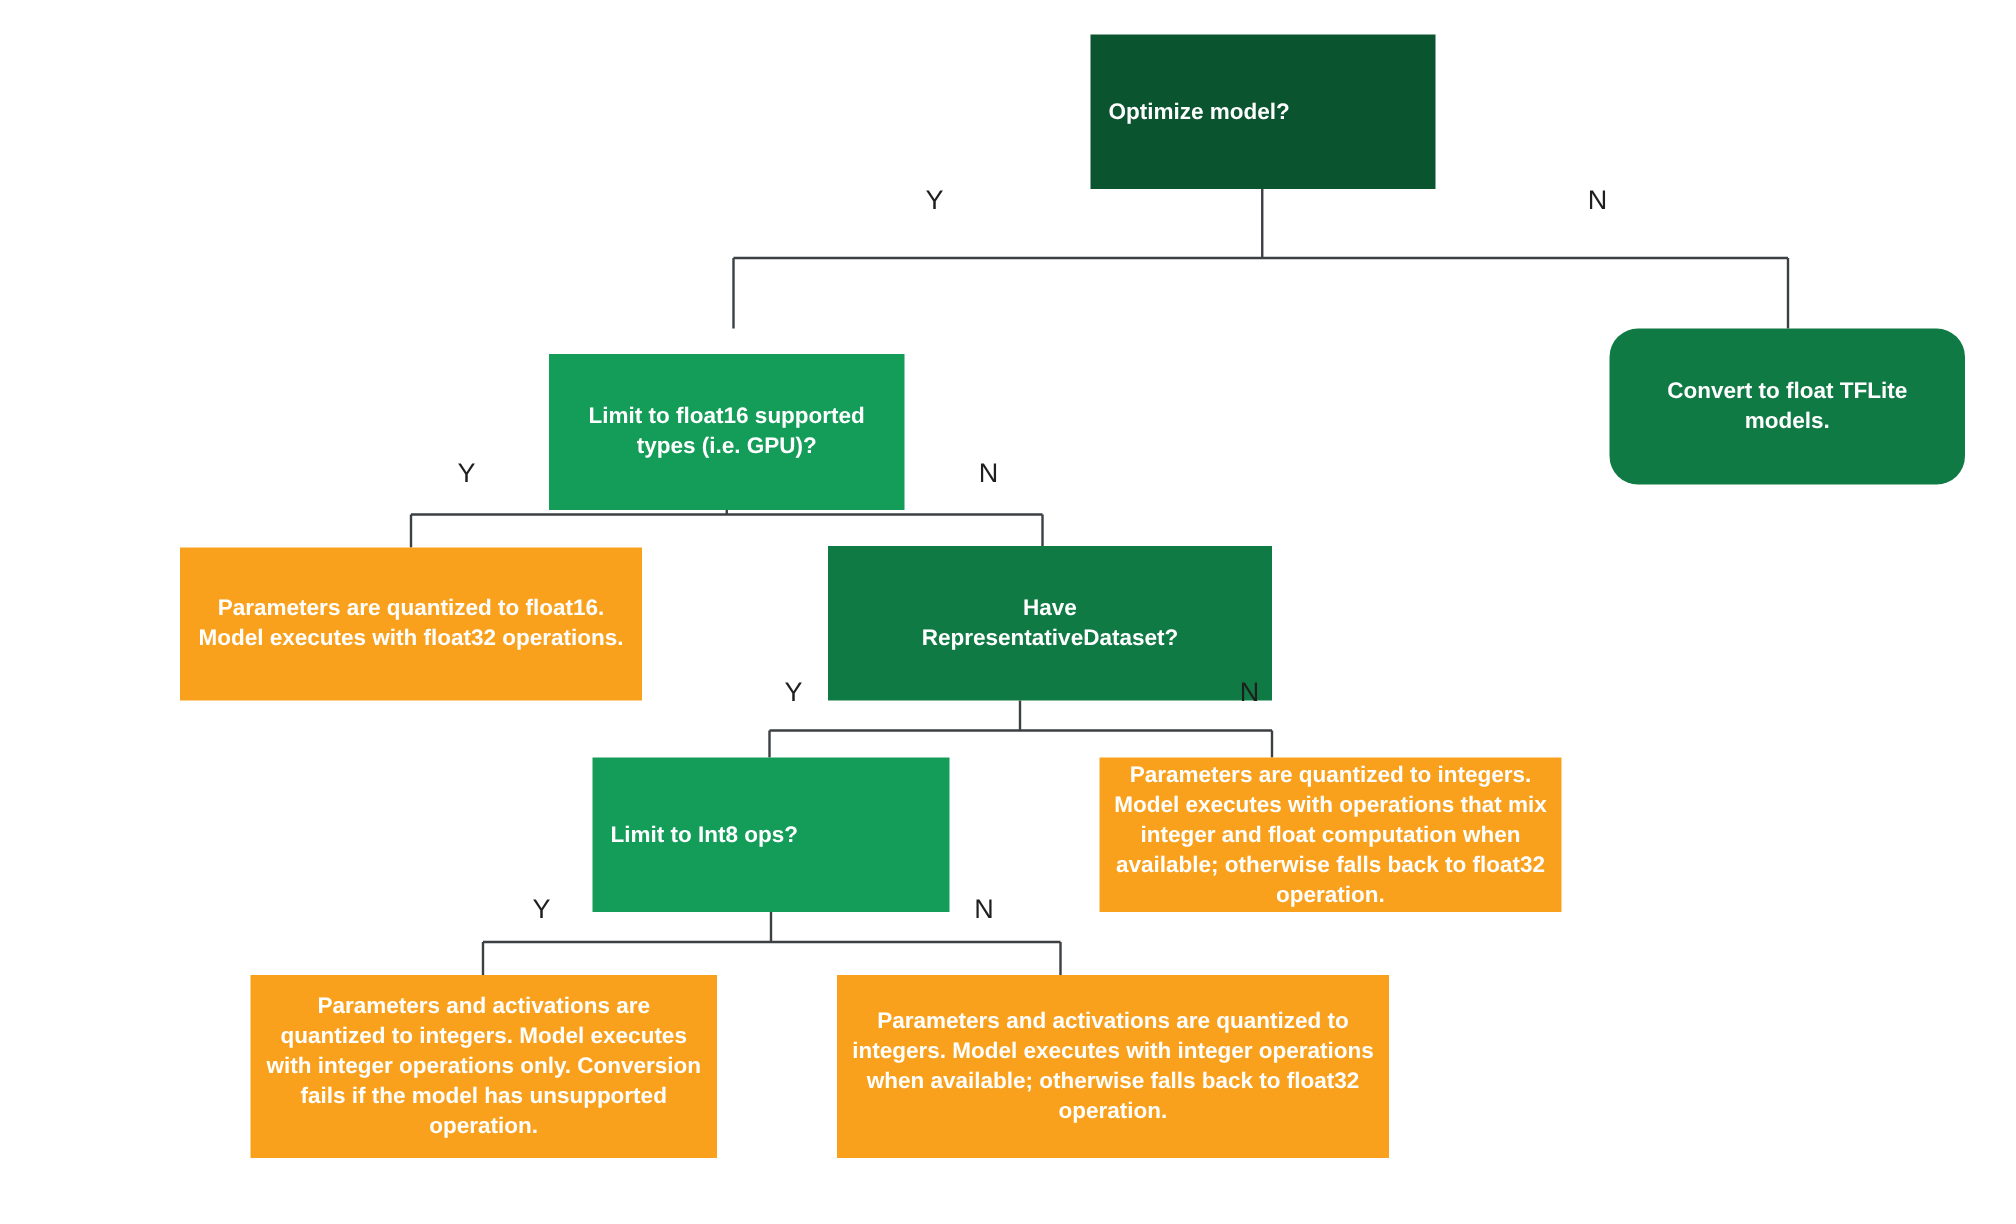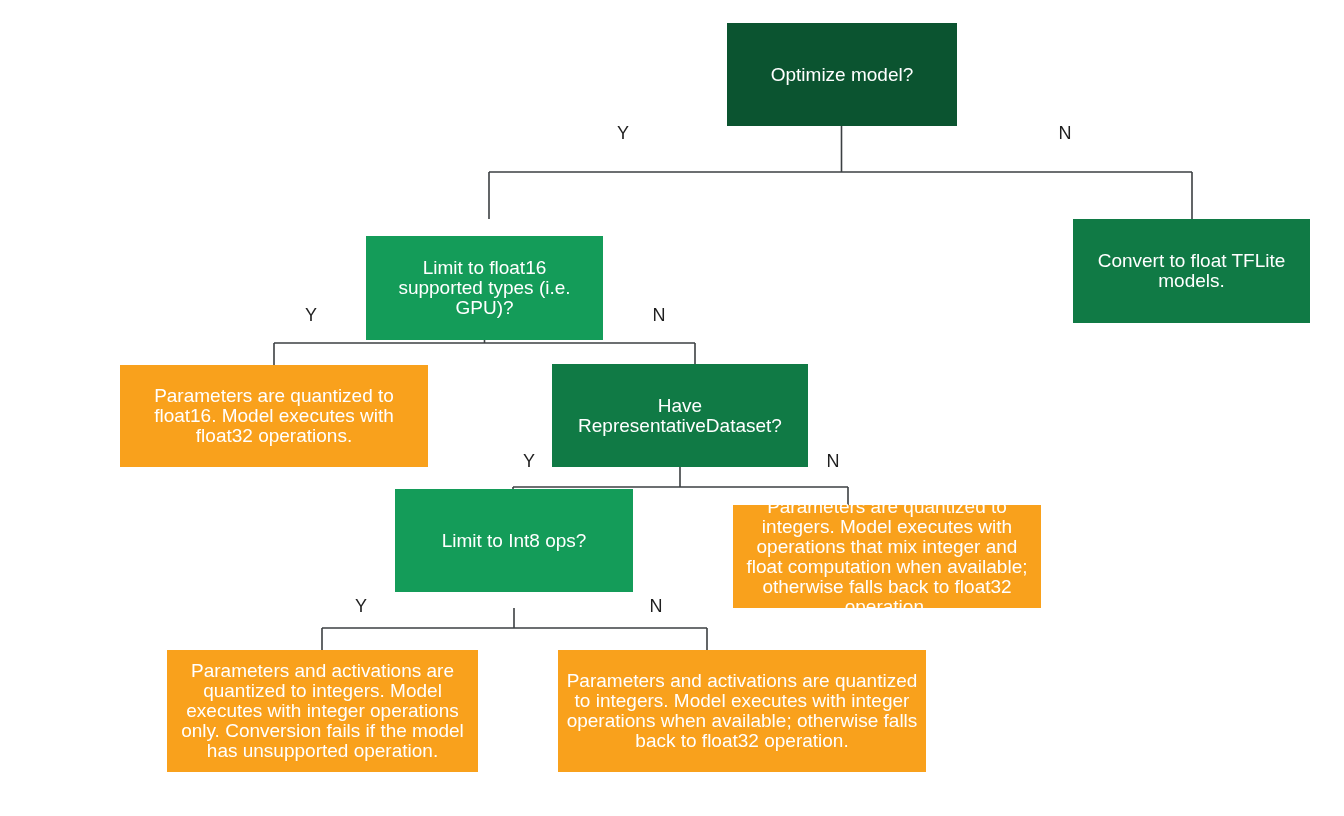--- a/index.html
+++ b/index.html
@@ -28,46 +28,46 @@
   }
   .connectors path{
     stroke:var(--line-color,#3C4043);
     stroke-width:1.6;
     fill:none;
   }
   .node{
     position:absolute;
     display:flex;
     align-items:center;
-    justify-content:center;
+    justify-content:flex-start;
     text-align:center;
     color:var(--node-text,#FFFFFF);
-    font-weight:normal;
-    font-size:19px;
+    font-weight:bold;
+    font-size:15px;
     line-height:20px;
     padding:0 12px;
   }
   .node.dark{background:var(--dark-green,#0B5430);}
   .node.medium{background:var(--medium-green,#107A45);}
   .node.bright{background:var(--bright-green,#149C59);}
   .node.orange{background:var(--orange,#F9A11C);padding:12px 8px;}
   .branch-label{
     position:absolute;
     transform:translate(-50%,-50%);
     color:var(--label-text,#1F1F1F);
     font-size:18px;
     line-height:18px;
   }
   
   #n-optimize        {left:727px; top:23px;  width:230px; height:103px;}
   #n-limit-float16   {left:366px; top:219px; width:237px; height:104px;margin-top:17px;}
-  #n-convert-float   {left:1073px;top:219px; width:237px; height:104px;}
+  #n-convert-float   {left:1073px;top:219px; width:237px; height:104px;border-radius:19px;}
   #n-float16-result  {left:120px; top:365px; width:308px; height:102px;}
-  #n-have-dataset    {left:552px; top:364px; width:256px; height:103px; padding:0 44px;}
-  #n-limit-int8      {left:395px; top:489px; width:238px; height:103px;}
+  #n-have-dataset    {left:552px; top:364px; width:296px; height:103px; padding:0 44px;}
+  #n-limit-int8      {left:395px; top:505px; width:238px; height:103px;}
   #n-mixed-result    {left:733px; top:505px; width:308px; height:103px;}
   #n-int8-only       {left:167px; top:650px; width:311px; height:122px;}
   #n-int8-fallback   {left:558px; top:650px; width:368px; height:122px;}
   
   #lbl-l1-y{left:623px; top:133px;}
   #lbl-l1-n{left:1065px;top:133px;}
   #lbl-l2-y{left:311px; top:315px;}
   #lbl-l2-n{left:659px; top:315px;}
   #lbl-l3-y{left:529px; top:461px;}
   #lbl-l3-n{left:833px; top:461px;}

